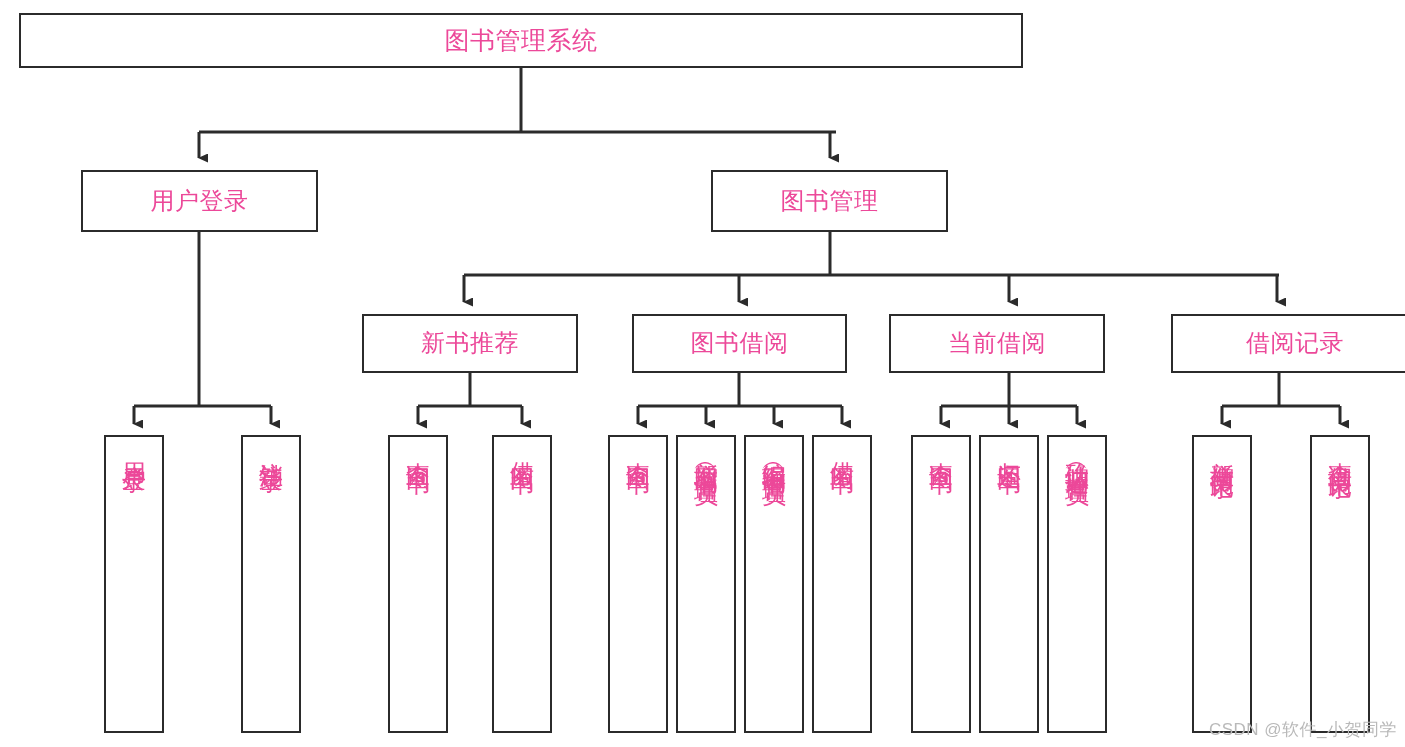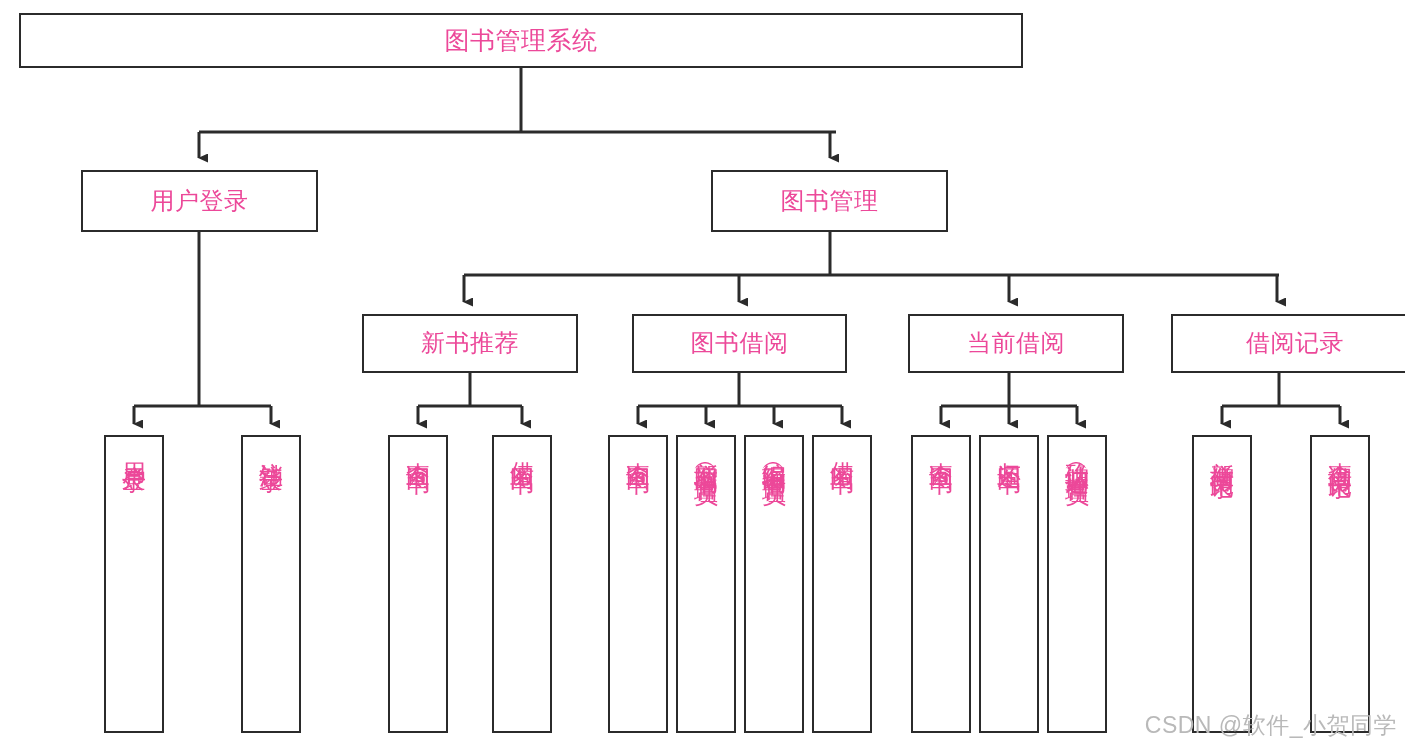--- a/index.html
+++ b/index.html
@@ -56,21 +56,21 @@
     letter-spacing: 3px;
     line-height: 1;
   }
   .node.root .node-label {
     font-size: 25px;
   }
   #watermark {
     position: absolute;
     right: 8px;
     bottom: 6px;
-    font-size: 23px;
+    font-size: 17px;
     color: #b9b9b9;
     z-index: 5;
     white-space: pre;
     letter-spacing: 0.5px;
     margin-top: 45px;
   }
 </style>
 </head>
 <body>
 
@@ -151,21 +151,21 @@
   </div>
 
   <div class="node horizontal" style="left:362px; top:314px; width:216px; height:59px;">
     <span class="node-label">新书推荐</span>
   </div>
 
   <div class="node horizontal" style="left:632px; top:314px; width:215px; height:59px;">
     <span class="node-label">图书借阅</span>
   </div>
 
-  <div class="node horizontal" style="left:908px; top:314px; width:216px; height:59px;">
+  <div class="node horizontal" style="left:889px; top:314px; width:216px; height:59px;">
     <span class="node-label">当前借阅</span>
   </div>
 
   <div class="node horizontal" style="left:1171px; top:314px; width:248px; height:59px;">
     <span class="node-label">借阅记录</span>
   </div>
 
   <div class="node vertical" style="left:104px; top:435px; width:60px; height:298px;">
     <span class="node-label">用户登录</span>
   </div>

